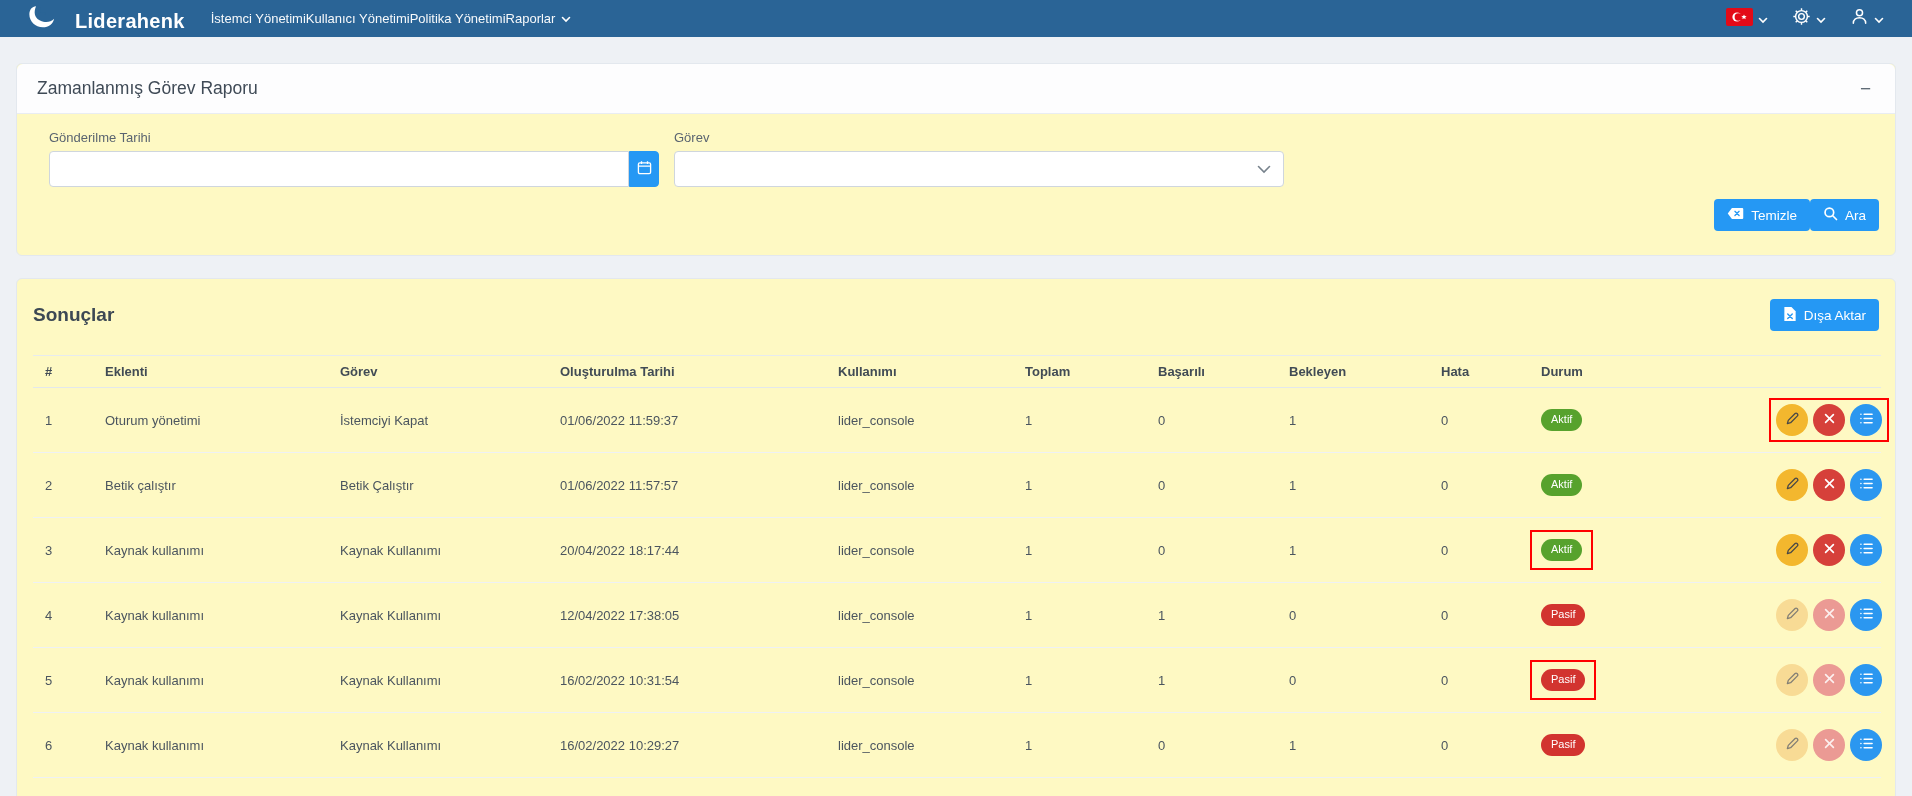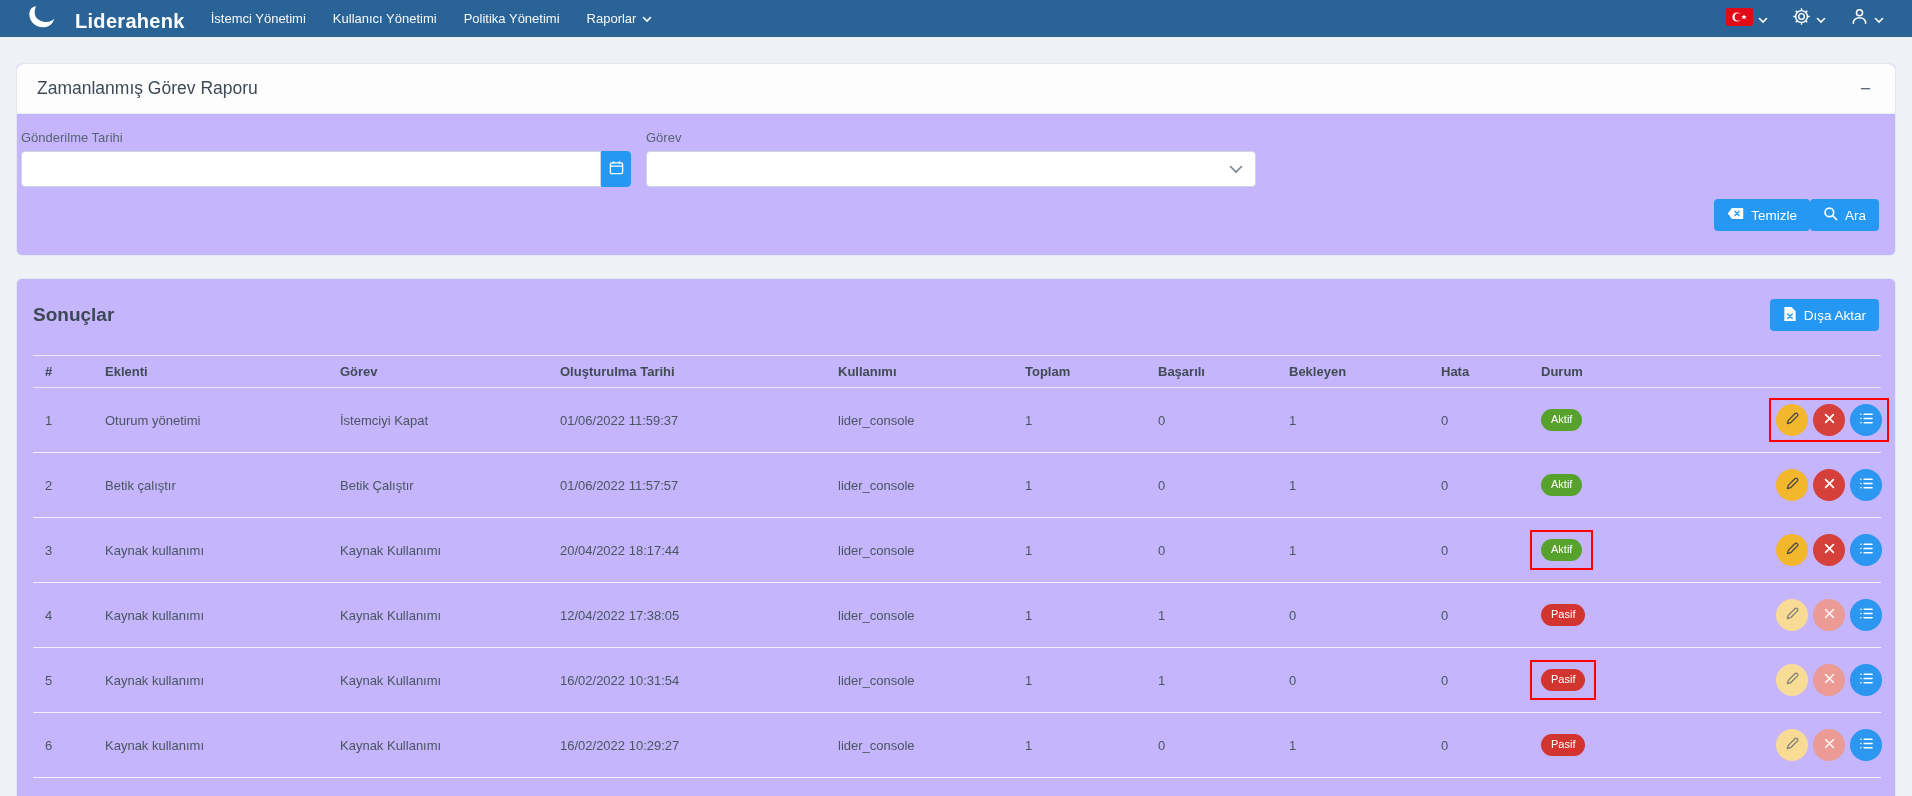--- a/index.html
+++ b/index.html
@@ -2,34 +2,34 @@
 <html><head>
 <meta charset="utf-8">
 <style>
   * { margin:0; padding:0; box-sizing:border-box; }
   html,body { width:1912px; height:796px; background:#eef1f5; font-family:"Liberation Sans","DejaVu Sans",sans-serif; overflow:hidden; }
 
   
   .navbar { height:37px; background:#2a6496; display:flex; align-items:center; padding:0 28px; color:#fff; }
   .brand { display:flex; align-items:flex-end; gap:20px; }
   .brand-text { font-size:20px; font-weight:700; letter-spacing:.3px; }
-  .nav-links { display:flex; align-items:center; gap:27px; margin-left:26px; }
+  .nav-links { display:flex; align-items:center; margin-left:26px; }
   .nav-link { font-size:13px; color:rgba(255,255,255,.96); cursor:pointer; display:flex; align-items:center; gap:6px; }
   .nav-right { margin-left:auto; display:flex; align-items:center; gap:24px; }
   .nav-right .nav-ic { display:flex; align-items:center; gap:5px; cursor:pointer; }
 
   
   .main { padding:26px 16px 16px 16px; }
-  .panel { background:#c4b5fd; border:1px solid #e3e8ee; border-radius:6px; }
+  .panel { background:#fef9c3; border:1px solid #e3e8ee; border-radius:6px; }
 
   
   .panel-header { display:flex; align-items:center; justify-content:space-between; padding:14px 20px; border-bottom:1px solid #e9edf2; background:#fdfdfe; border-radius:6px 6px 0 0; }
   .panel-title { font-size:17.5px; color:#3f4a56; font-weight:400; }
   .collapse-btn { color:#5f6b76; font-size:19px; line-height:1; cursor:pointer; padding:0 4px; }
-  .filter-body { padding:16px 16px 24px 4px; }
+  .filter-body { padding:16px 16px 24px 32px; }
   .field-row { display:flex; gap:15px; }
   .field { width:610px; }
   .field-label { display:block; font-size:13px; color:#5a6470; margin-bottom:6px; }
   .input-group { display:flex; }
   .text-input { flex:1; height:36px; border:1px solid #cfd6dd; border-radius:4px 0 0 4px; padding:0 10px; font-size:13px; color:#4a545e; background:#fff; outline:none; }
   .cal-btn { width:30px; height:36px; background:#2598f4; border:1px solid #2598f4; border-radius:0 4px 4px 0; display:flex; align-items:center; justify-content:center; cursor:pointer; }
   .select-box { height:36px; border:1px solid #cfd6dd; border-radius:4px; background:#fff; display:flex; align-items:center; justify-content:flex-end; padding:0 12px; cursor:pointer; }
   .btn-row { display:flex; justify-content:flex-end; gap:0; margin-top:12px; }
   .btn-blue { display:inline-flex; align-items:center; gap:7px; background:#2598f4; color:#fff; border:none; border-radius:4px; height:32px; padding:0 13px; font-size:13.5px; font-family:inherit; cursor:pointer; }
 

